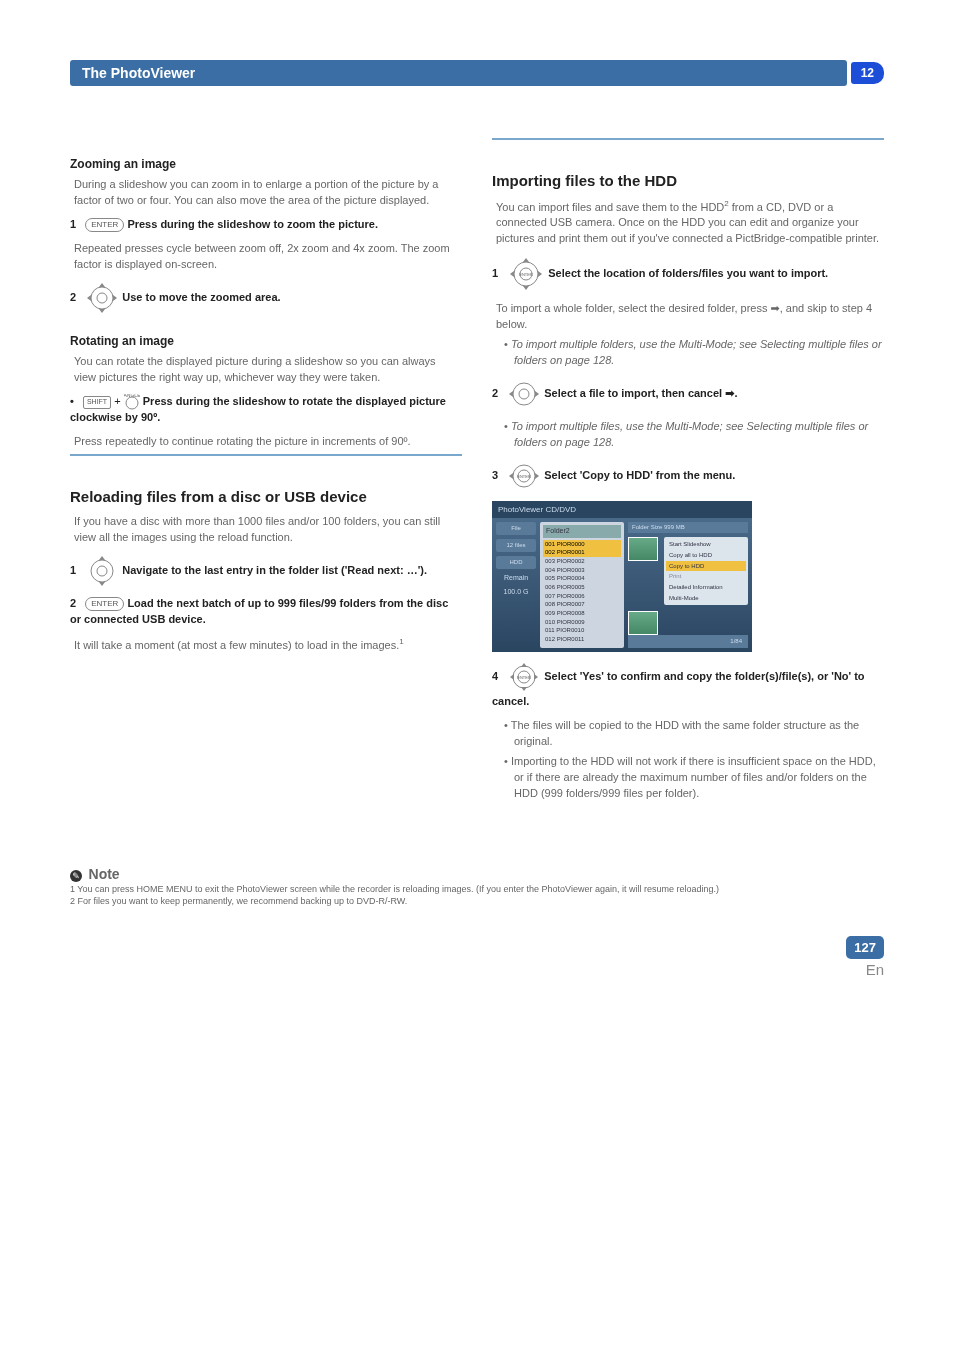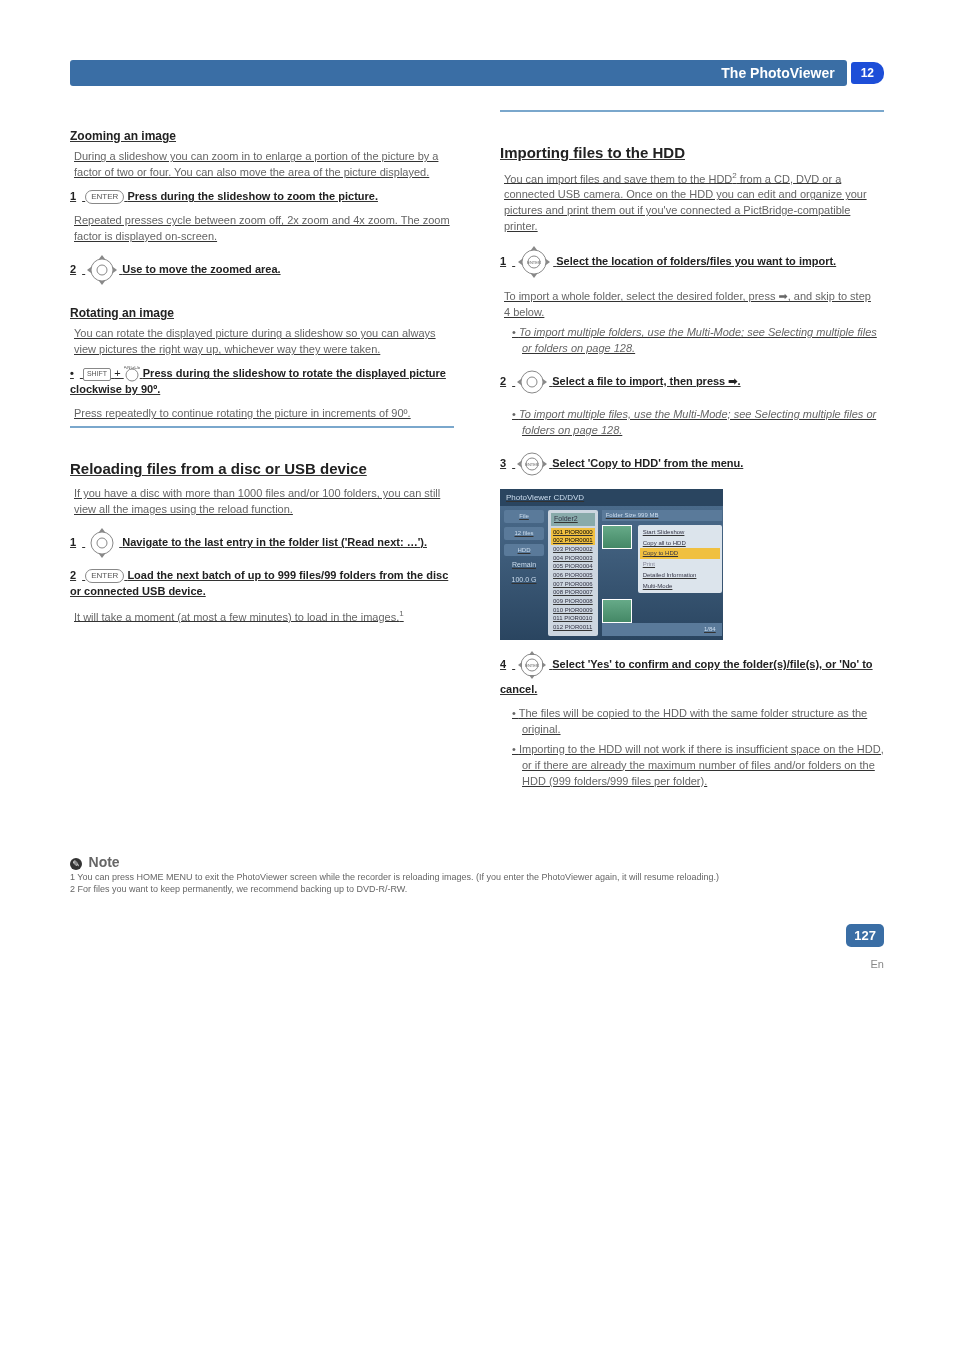--- a/index.html
+++ b/index.html
@@ -10,22 +10,21 @@
     color: #333;
     width: 954px;
   }
   .page {
     padding: 60px 70px 40px 70px;
     position: relative;
   }
   .header-bar {
     display: flex;
     align-items: center;
-    margin-bottom: 24px;
-    text-align: right;
+    margin-bottom: 52px;
   }
   .header-title {
     background: #3a6ea5;
     color: #fff;
     font-weight: bold;
     font-size: 14px;
     padding: 5px 12px;
     border-radius: 3px;
     flex: 1;
   }
@@ -33,22 +32,21 @@
     background: #1d4ed8;
     color: #fff;
     font-weight: bold;
     font-size: 12px;
     padding: 4px 10px;
     border-radius: 3px 10px 10px 3px;
     margin-left: 4px;
   }
   .columns {
     display: flex;
-    gap: 46px;
-    text-decoration: underline;
+    gap: 30px;
   }
   .col {
     flex: 1;
     font-size: 11px;
     line-height: 1.45;
     color: #555;
   }
   .subhead {
     font-weight: bold;
     font-size: 12px;
@@ -141,26 +139,26 @@
   .page-num-badge {
     display: inline-block;
     background: #3a6ea5;
     color: #fff;
     font-weight: bold;
     font-size: 13px;
     padding: 4px 8px;
     border-radius: 5px;
   }
   .page-num-sub {
-    font-size: 11px;
+    font-size: 15px;
     color: #888;
-    margin-top: 11px;
+    margin-top: 2px;
   }
   .screenshot {
-    width: 223px;
+    width: 260px;
     background: #3a5a7a;
     border-radius: 2px;
     margin: 8px 0;
     padding: 0;
     font-size: 7px;
     color: #cde;
   }
   .screenshot-header {
     background: #2a4560;
     padding: 3px 6px;
@@ -355,21 +353,21 @@
       <div class="step">
         <span class="step-num">2</span>
         <span class="circle-nav">
           <svg width="34" height="34">
               <circle cx="17" cy="17" r="11" fill="none" stroke="#888" stroke-width="1"></circle>
               <circle cx="17" cy="17" r="5" fill="none" stroke="#888" stroke-width="1"></circle>
               <polygon points="2,17 6,14 6,20" fill="#888"></polygon>
               <polygon points="32,17 28,14 28,20" fill="#888"></polygon>
             </svg>
         </span>
-        <span class="step-text">Select a file to import, then press ➡.</span>
+        <span class="step-text">Select a file to import, then cancel ➡.</span>
       </div>
       <div class="bullet">• <span class="italic">To import multiple files, use the Multi-Mode; see Selecting multiple files or folders on page 128.</span></div>
 
       <div class="step">
         <span class="step-num">3</span>
         <span class="circle-nav">
           <svg width="34" height="34">
               <circle cx="17" cy="17" r="11" fill="none" stroke="#888" stroke-width="1"></circle>
               <circle cx="17" cy="17" r="6" fill="none" stroke="#888" stroke-width="1"></circle>
               <text x="17" y="19" font-size="4" text-anchor="middle" fill="#666">ENTER</text>

